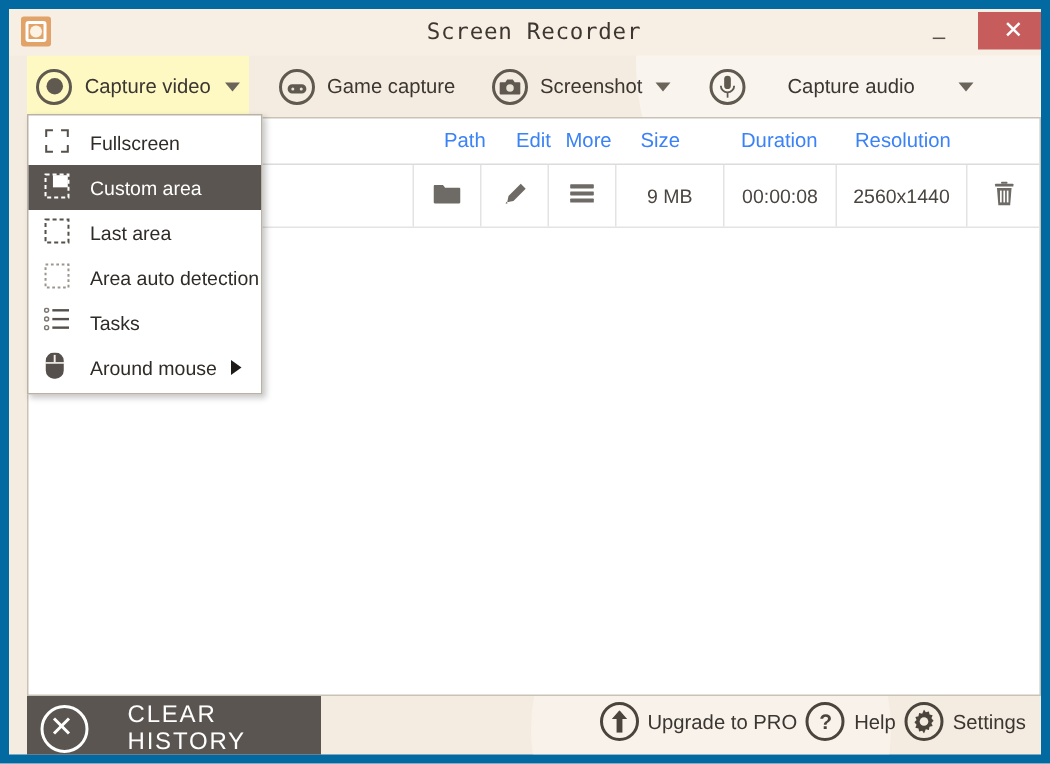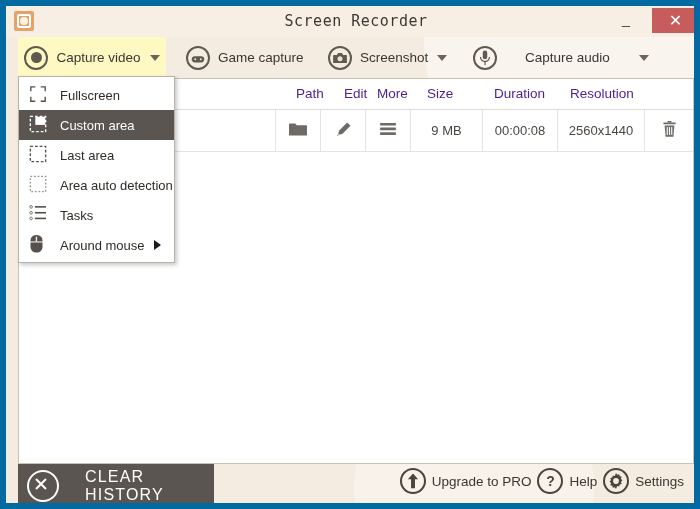--- a/index.html
+++ b/index.html
@@ -167,21 +167,21 @@
     width: 676px; height: 386px;
     background: #ffffff;
     border: 1px solid #c9c2b6;
     box-sizing: border-box;
     overflow: hidden;
   }
   .table-head {
     position: relative;
     height: 30px;
     border-bottom: 1px solid #dcdcdc;
-    color: #4c1d95;
+    color: #3b82f6;
     font-size: 13.5px;
   }
   .table-head span {
     position: absolute;
     top: 7px;
     white-space: nowrap;
   }
   .row {
     position: relative;
     height: 41px;

